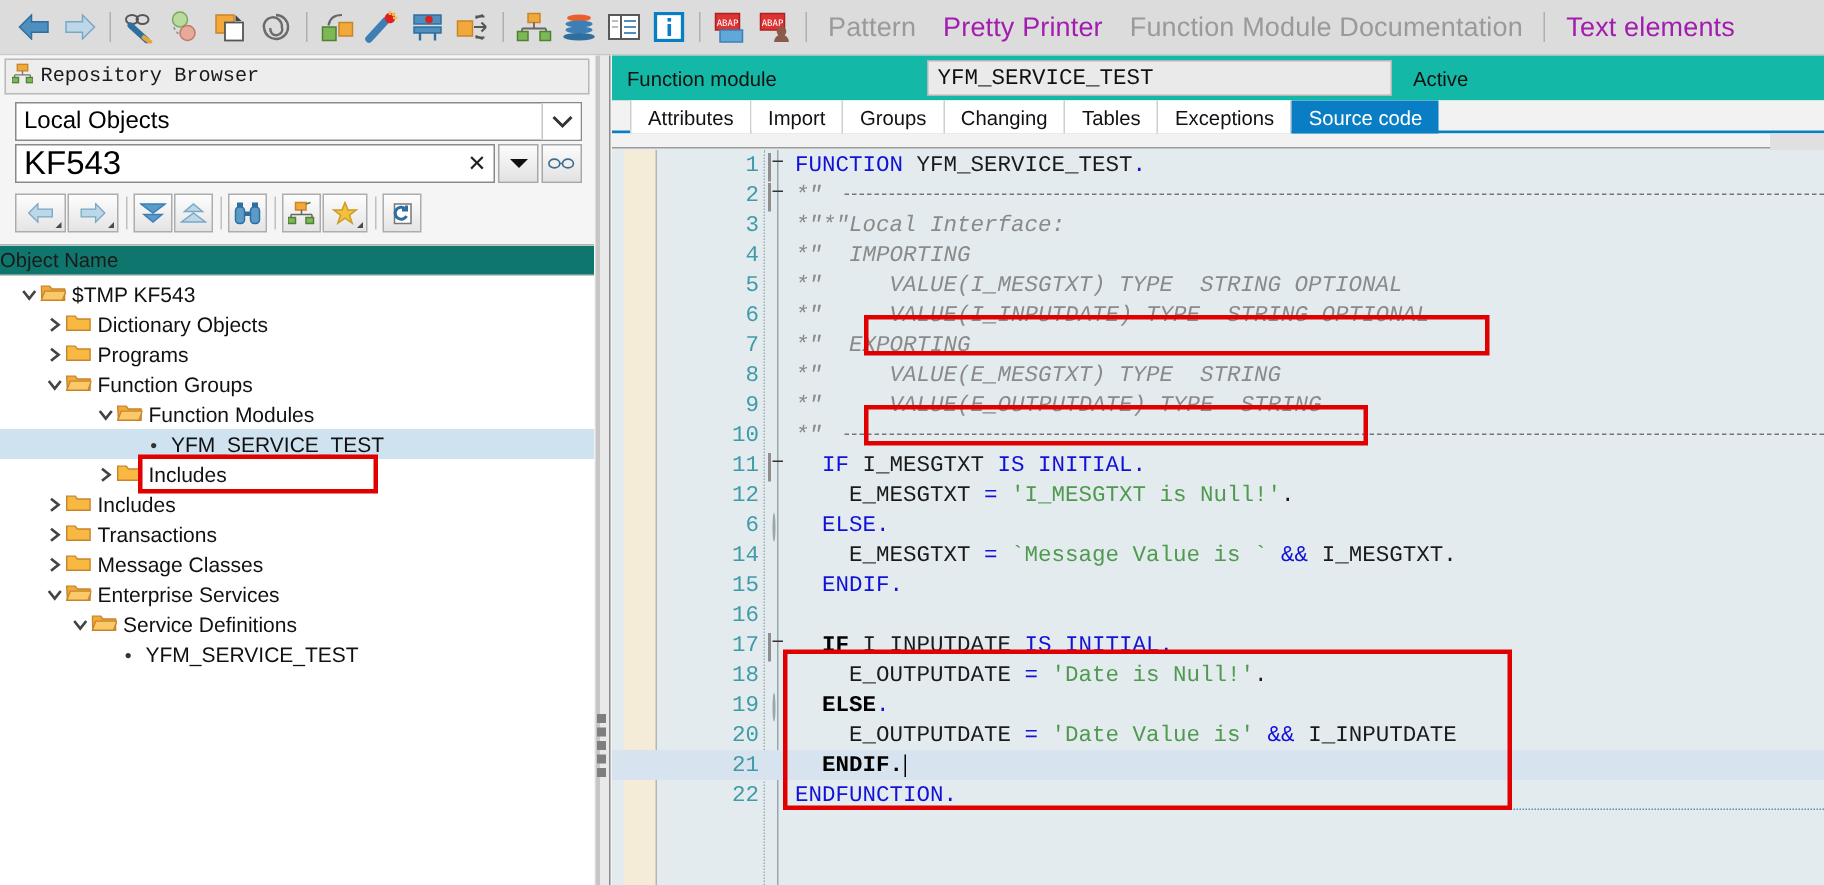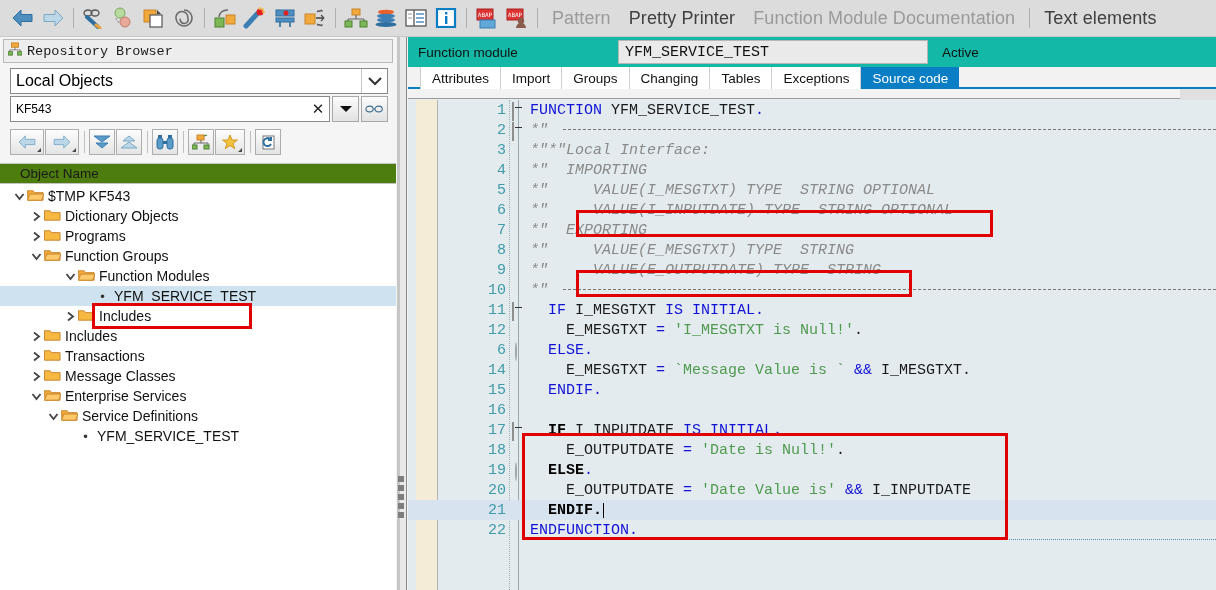--- a/index.html
+++ b/index.html
@@ -35,21 +35,21 @@
     flex: 0 0 auto;
   }
   .tb-text {
     font-size: 18px;
     padding: 0 9px;
     white-space: nowrap;
     flex: 0 0 auto;
     letter-spacing: 0.1px;
   }
   .tb-text.disabled { color: #9a9a9a; }
-  .tb-text.enabled { color: #404040; }
+  .tb-text.enabled { color: #a21caf; }
 
   
   #main {
     display: flex;
     width: 1216px;
     height: 553px;
     background: #f2f2f2;
   }
 
   
@@ -106,21 +106,21 @@
   #search-box {
     flex: 1;
     border: 1px solid #8a8a8a;
     background: #ffffff;
     display: flex;
     align-items: center;
     padding: 0 3px 0 5px;
   }
   #search-val {
     flex: 1;
-    font-size: 12px;
+    font-size: 22px;
     color: #000;
   }
   #search-clear {
     width: 16px; text-align: center;
     font-size: 15px; color: #222;
     cursor: default;
   }
   .srch-btn {
     width: 27px;
     border: 1px solid #a8a8a8;
@@ -150,25 +150,25 @@
     position: absolute;
     right: 2px; bottom: 2px;
     width: 0; height: 0;
     border-left: 4px solid transparent;
     border-bottom: 4px solid #4a4a4a;
   }
 
   #objname-header {
     margin: 8px 0 0 0;
     height: 21px;
-    background: #4d7c0f;
+    background: #0f766e;
     border-top: 1px solid #c4c4c4;
     border-bottom: 1px solid #c4c4c4;
     display: flex; align-items: center;
-    padding-left: 20px;
+    padding-left: 0;
     font-size: 13.5px;
     color: #1a1a1a;
   }
 
   #tree {
     flex: 1;
     background: #ffffff;
     overflow: hidden;
     position: relative;
     padding-top: 2px;

